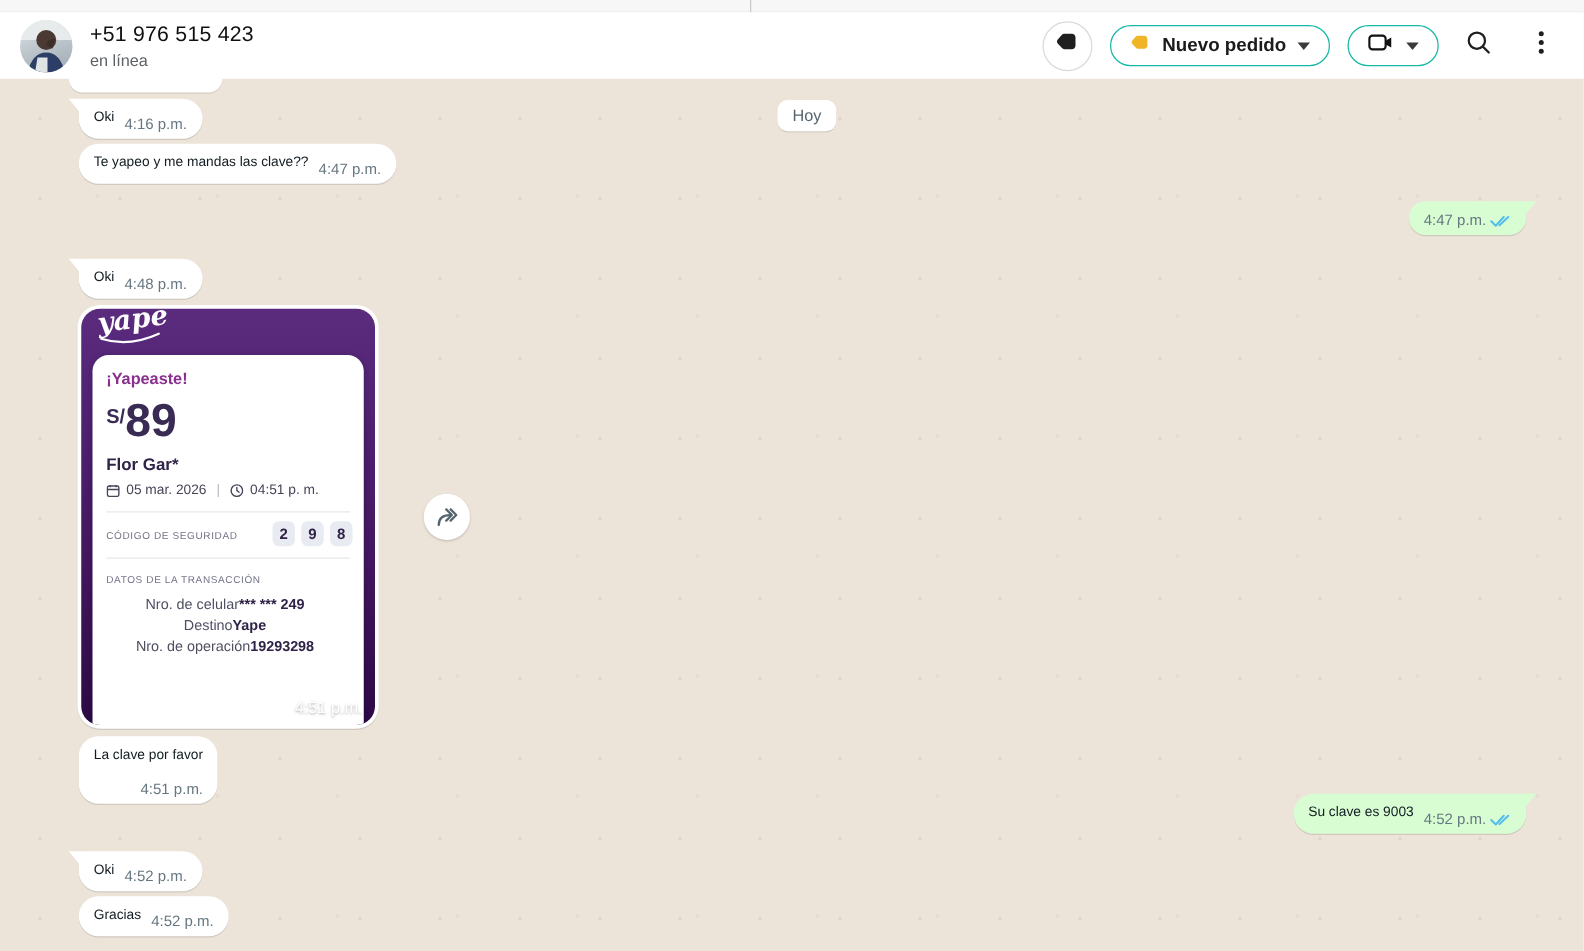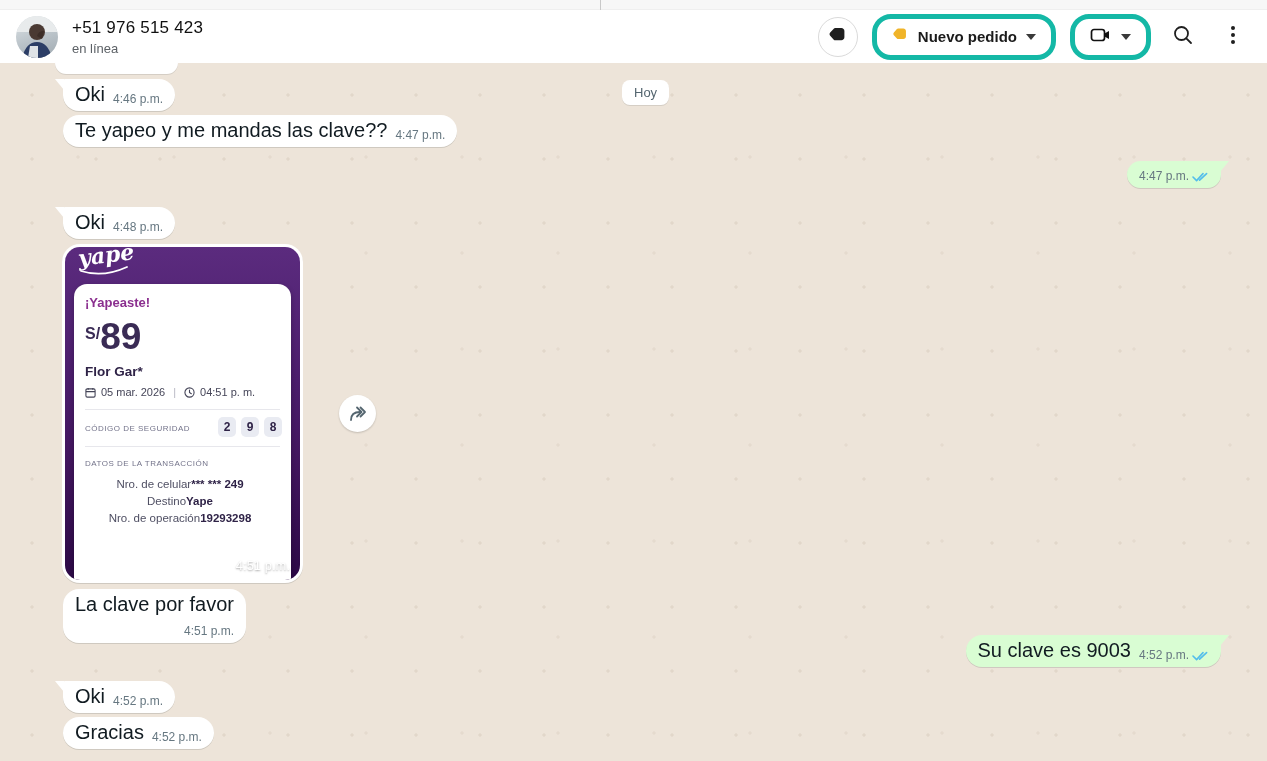--- a/index.html
+++ b/index.html
@@ -12,37 +12,37 @@
 
   
   .chat-header { position:absolute; top:10px; left:0; width:1267px; height:53px; background:#fff; display:flex; align-items:center; padding:0 16px; }
   .avatar { width:42px; height:42px; border-radius:50%; overflow:hidden; background:linear-gradient(160deg,#dfe4e7 0%,#b9c2c8 55%,#9fa9b0 100%); flex:none; position:relative; cursor:pointer; }
   .avatar svg { position:absolute; left:0; top:0; }
   .contact-block { margin-left:14px; cursor:pointer; }
   .contact-name { font-size:17px; color:#101010; letter-spacing:.2px; }
   .contact-status { font-size:13px; color:#5c6166; margin-top:3px; }
   .header-actions { margin-left:auto; display:flex; align-items:center; gap:14px; }
   .icon-circle-btn { width:40px; height:40px; border:1px solid #dadada; border-radius:50%; background:#fff; display:flex; align-items:center; justify-content:center; cursor:pointer; }
-  .pill-btn { height:46px; border:5px solid #14b8a6; border-radius:19px; background:#fff; display:inline-flex; align-items:center; gap:9px; padding:0 15px; cursor:pointer; }
+  .pill-btn { height:33px; border:1px solid #14b8a6; border-radius:19px; background:#fff; display:inline-flex; align-items:center; gap:9px; padding:0 15px; cursor:pointer; }
   .pill-label { font-size:15px; font-weight:bold; color:#1b1b1b; }
   .chev { width:0; height:0; border-left:5px solid transparent; border-right:5px solid transparent; border-top:6px solid #3a3a3a; }
   .flat-icon-btn { width:36px; height:36px; display:flex; align-items:center; justify-content:center; cursor:pointer; }
 
   
   .chat-area { position:absolute; top:63px; left:0; width:1267px; height:698px;
     background-color:#ede4d9;
     background-image:
       radial-gradient(rgba(200,185,168,.30) 1.5px, transparent 1.7px),
       radial-gradient(rgba(200,185,168,.22) 1.5px, transparent 1.7px);
     background-size:64px 64px, 96px 96px;
     background-position:0 0, 30px 46px; }
 
   .msg { position:absolute; background:#fff; border-radius:16px; padding:6px 12px 7px 12px;
     box-shadow:0 1px .5px rgba(11,20,26,.13); display:flex; align-items:flex-end; gap:8px; }
-  .msg .text { font-size:20px; line-height:19px; color:#111b21; white-space:nowrap;text-align:center; }
+  .msg .text { font-size:11px; line-height:19px; color:#111b21; white-space:nowrap;text-align:center; }
   .msg .meta { font-size:12px; color:#667781; white-space:nowrap; display:flex; align-items:center; gap:3px; transform:translateY(2px); }
   .msg.out { background:#d9fdd3; }
   .msg.tail-l { border-top-left-radius:2px; }
   .msg.tail-l::before { content:''; position:absolute; top:0; left:-8px; width:0; height:0;
     border-right:9px solid #fff; border-bottom:11px solid transparent; }
   .msg.tail-r { border-top-right-radius:2px; }
   .msg.tail-r::before { content:''; position:absolute; top:0; right:-8px; width:0; height:0;
     border-left:9px solid #d9fdd3; border-bottom:11px solid transparent; }
 
   .partial-bubble { position:absolute; left:55px; top:-3px; width:123px; height:14px; background:#fff;
@@ -147,21 +147,21 @@
 </div>
 
 <div class="chat-area">
 
   <div class="partial-bubble"></div>
 
   <div class="date-chip">Hoy</div>
 
   <div class="msg tail-l" style="left:63px; top:16px;">
     <span class="text">Oki</span>
-    <span class="meta">4:46 p.m.</span>
+    <span class="meta">4:16 p.m.</span>
   </div>
 
   <div class="msg" style="left:63px; top:52px;">
     <span class="text">Te yapeo y me mandas las clave??</span>
     <span class="meta">4:47 p.m.</span>
   </div>
 
   <div class="msg out tail-r" style="right:46px; top:98px;">
     <span class="meta">
       <span>4:47 p.m.</span>

